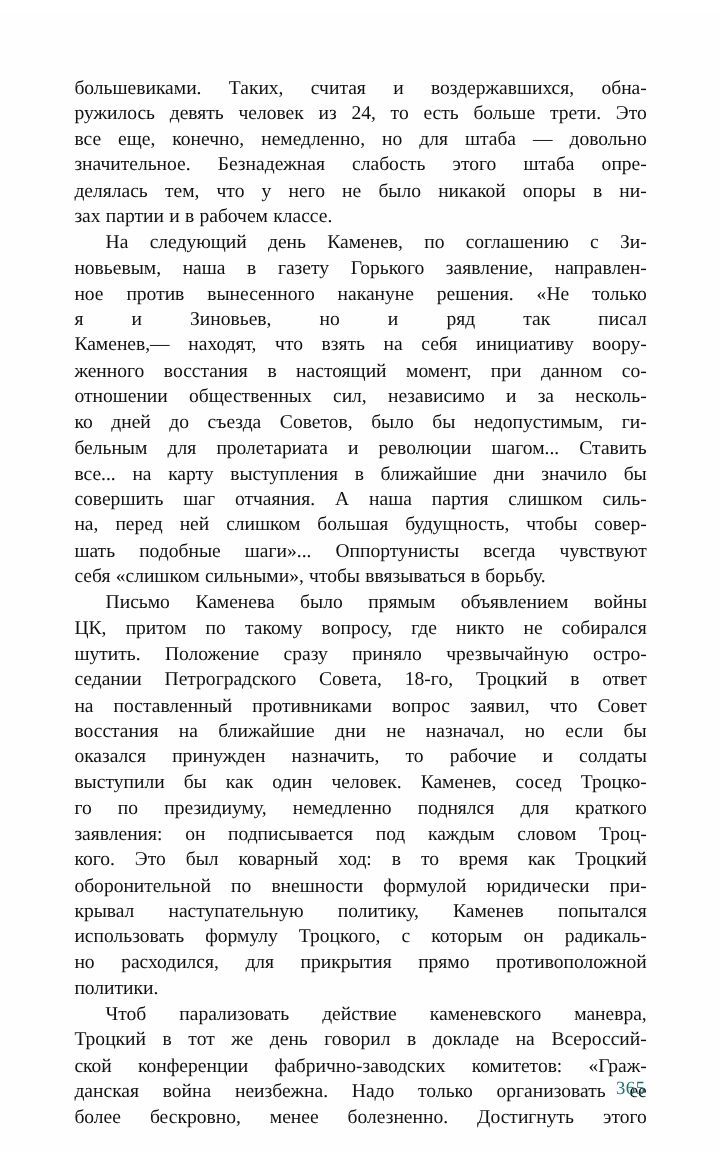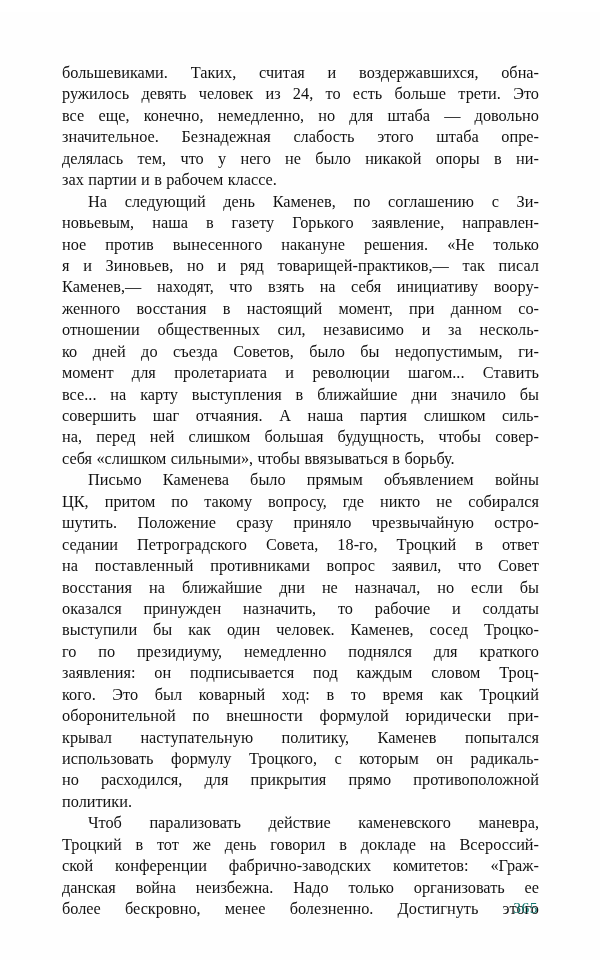--- a/index.html
+++ b/index.html
@@ -180,21 +180,20 @@
           <span class="w">«Не</span>
           <span class="w">только</span>
         </div>
         <div class="line">
           <span class="w">я</span>
           <span class="w">и</span>
           <span class="w">Зиновьев,</span>
           <span class="w">но</span>
           <span class="w">и</span>
           <span class="w">ряд</span>
-          <span class="w">товарищей-практиков,—</span>
           <span class="w">так</span>
           <span class="w">писал</span>
         </div>
         <div class="line">
           <span class="w">Каменев,—</span>
           <span class="w">находят,</span>
           <span class="w">что</span>
           <span class="w">взять</span>
           <span class="w">на</span>
           <span class="w">себя</span>
@@ -225,21 +224,21 @@
           <span class="w">дней</span>
           <span class="w">до</span>
           <span class="w">съезда</span>
           <span class="w">Советов,</span>
           <span class="w">было</span>
           <span class="w">бы</span>
           <span class="w">недопустимым,</span>
           <span class="w">ги-</span>
         </div>
         <div class="line">
-          <span class="w">момент</span>
+          <span class="w">бельным</span>
           <span class="w">для</span>
           <span class="w">пролетариата</span>
           <span class="w">и</span>
           <span class="w">революции</span>
           <span class="w">шагом...</span>
           <span class="w">Ставить</span>
         </div>
         <div class="line">
           <span class="w">все...</span>
           <span class="w">на</span>
@@ -263,20 +262,28 @@
         </div>
         <div class="line">
           <span class="w">на,</span>
           <span class="w">перед</span>
           <span class="w">ней</span>
           <span class="w">слишком</span>
           <span class="w">большая</span>
           <span class="w">будущность,</span>
           <span class="w">чтобы</span>
           <span class="w">совер-</span>
+        </div>
+        <div class="line">
+          <span class="w">шать</span>
+          <span class="w">подобные</span>
+          <span class="w">шаги»...</span>
+          <span class="w">Оппортунисты</span>
+          <span class="w">всегда</span>
+          <span class="w">чувствуют</span>
         </div>
         <div class="line flush">
           <span class="w">себя</span>
           <span class="w">«слишком</span>
           <span class="w">сильными»,</span>
           <span class="w">чтобы</span>
           <span class="w">ввязываться</span>
           <span class="w">в</span>
           <span class="w">борьбу.</span>
         </div>

